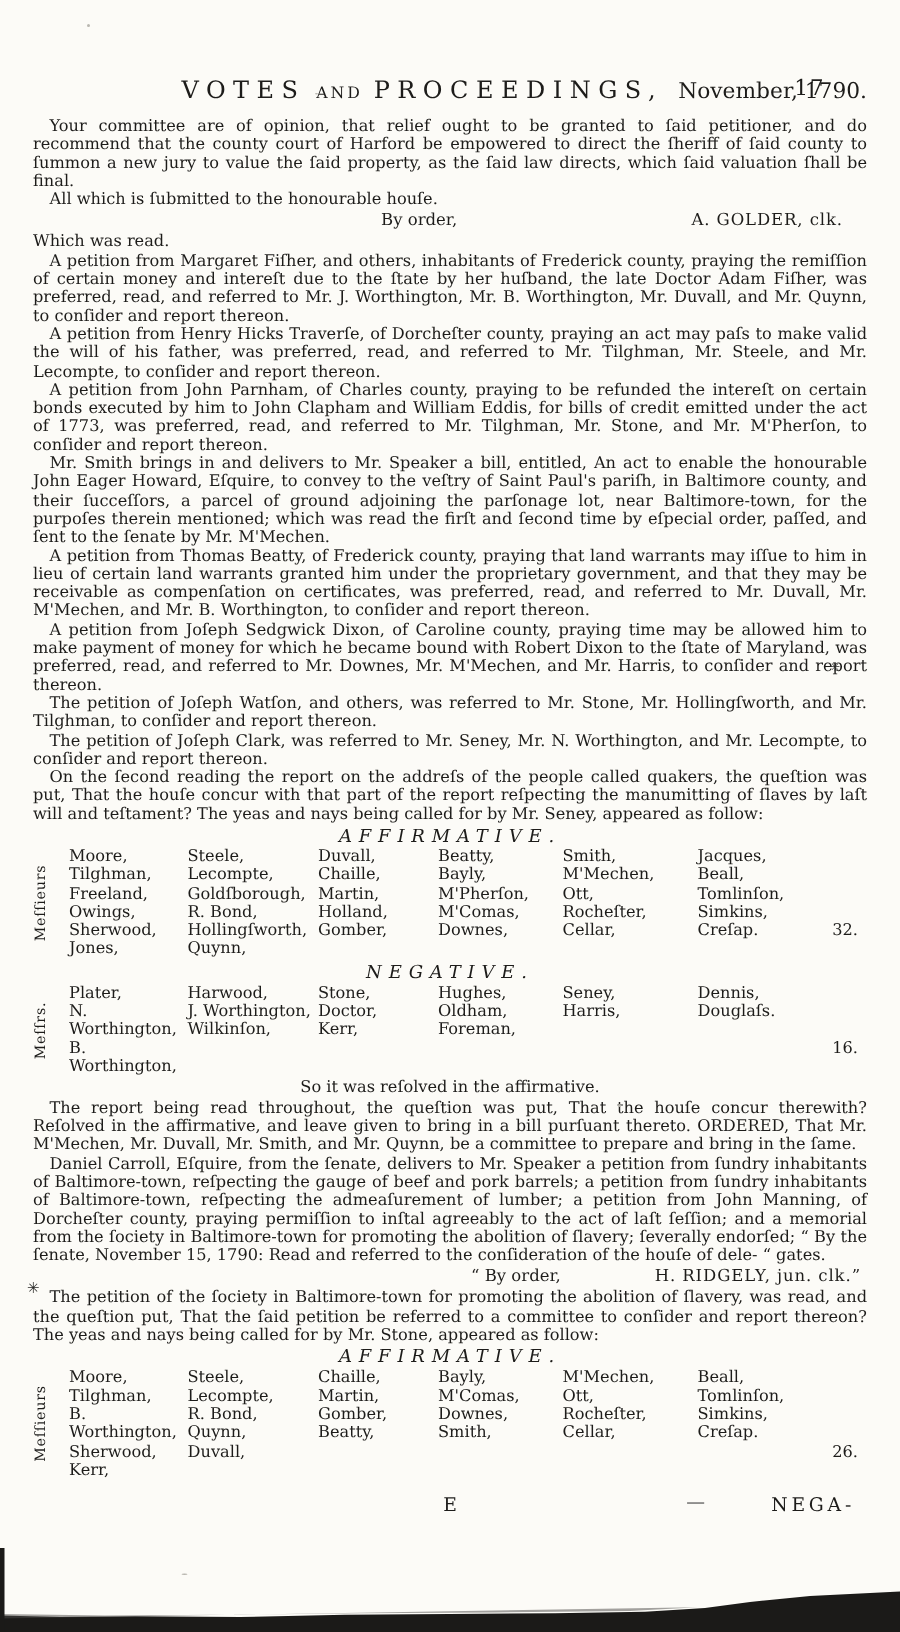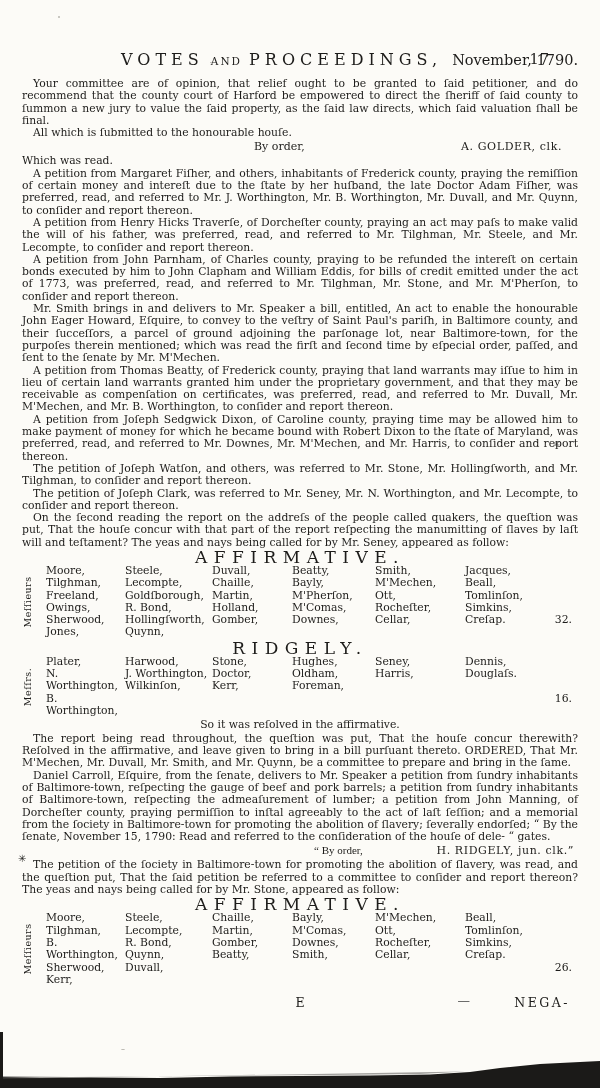--- a/index.html
+++ b/index.html
@@ -15,26 +15,26 @@
   .h-and{font-size:10.5px;letter-spacing:2px;margin:0 2px;}
   .h-date{font-size:14.5px;margin-left:5px;}
   .pagenum{position:absolute;right:28px;top:1px;font-size:14.5px;letter-spacing:1px;}
   
   p.body{margin:0;font-size:10.8px;line-height:12.3px;text-align:justify;}
   p.ind{text-indent:11px;}
   .centerline{margin:1px 0;font-size:10.8px;line-height:12.5px;text-align:center;}
   
   .byorder{display:flex;align-items:baseline;font-size:11px;line-height:13px;margin:1px 0 2px;}
   .b1 .lbl{margin-left:232px;}
-  .b2 .lbl{margin-left:292px;font-family:Liberation Serif, serif;}
+  .b2 .lbl{margin-left:292px;}
   .clerk{margin-left:auto;font-size:11px;letter-spacing:0.6px;}
   .b1 .clerk{margin-right:16px;}
   .b2 .clerk{margin-right:4px;}
   
-  .vote-heading{text-align:center;font-size:17px;letter-spacing:0.38em;line-height:14px;margin:1px 0 1px;}
+  .vote-heading{text-align:center;font-size:12px;letter-spacing:0.38em;line-height:14px;margin:1px 0 1px;font-style:italic;}
   .vote{position:relative;display:flex;align-items:flex-start;padding-left:24px;font-size:10.8px;line-height:12.3px;margin-bottom:2px;}
   .vote .col{flex:none;}
   .vote .col:nth-of-type(1){width:79px;}
   .vote .col:nth-of-type(2){width:87px;}
   .vote .col:nth-of-type(3){width:80px;}
   .vote .col:nth-of-type(4){width:83px;}
   .vote .col:nth-of-type(5){width:90px;}
   .vote .col:nth-of-type(6){width:74px;}
   .vote .count{margin-left:auto;align-self:flex-end;margin-bottom:12.3px;margin-right:6px;}
   .vote .mlabel{
@@ -135,21 +135,21 @@
         <div class="col">
           <div>Jacques,</div>
           <div>Beall,</div>
           <div>Tomlinſon,</div>
           <div>Simkins,</div>
           <div>Creſap.</div>
         </div>
         <span class="count">32.</span>
       </div>
 
-    <div class="vote-heading">RIDGELY.</div>
+    <div class="vote-heading">NEGATIVE.</div>
     <div class="vote">
         <span class="mlabel">Meſſrs.</span>
         <div class="col">
           <div>Plater,</div>
           <div>N. Worthington,</div>
           <div>B. Worthington,</div>
         </div>
         <div class="col">
           <div>Harwood,</div>
           <div>J. Worthington,</div>

